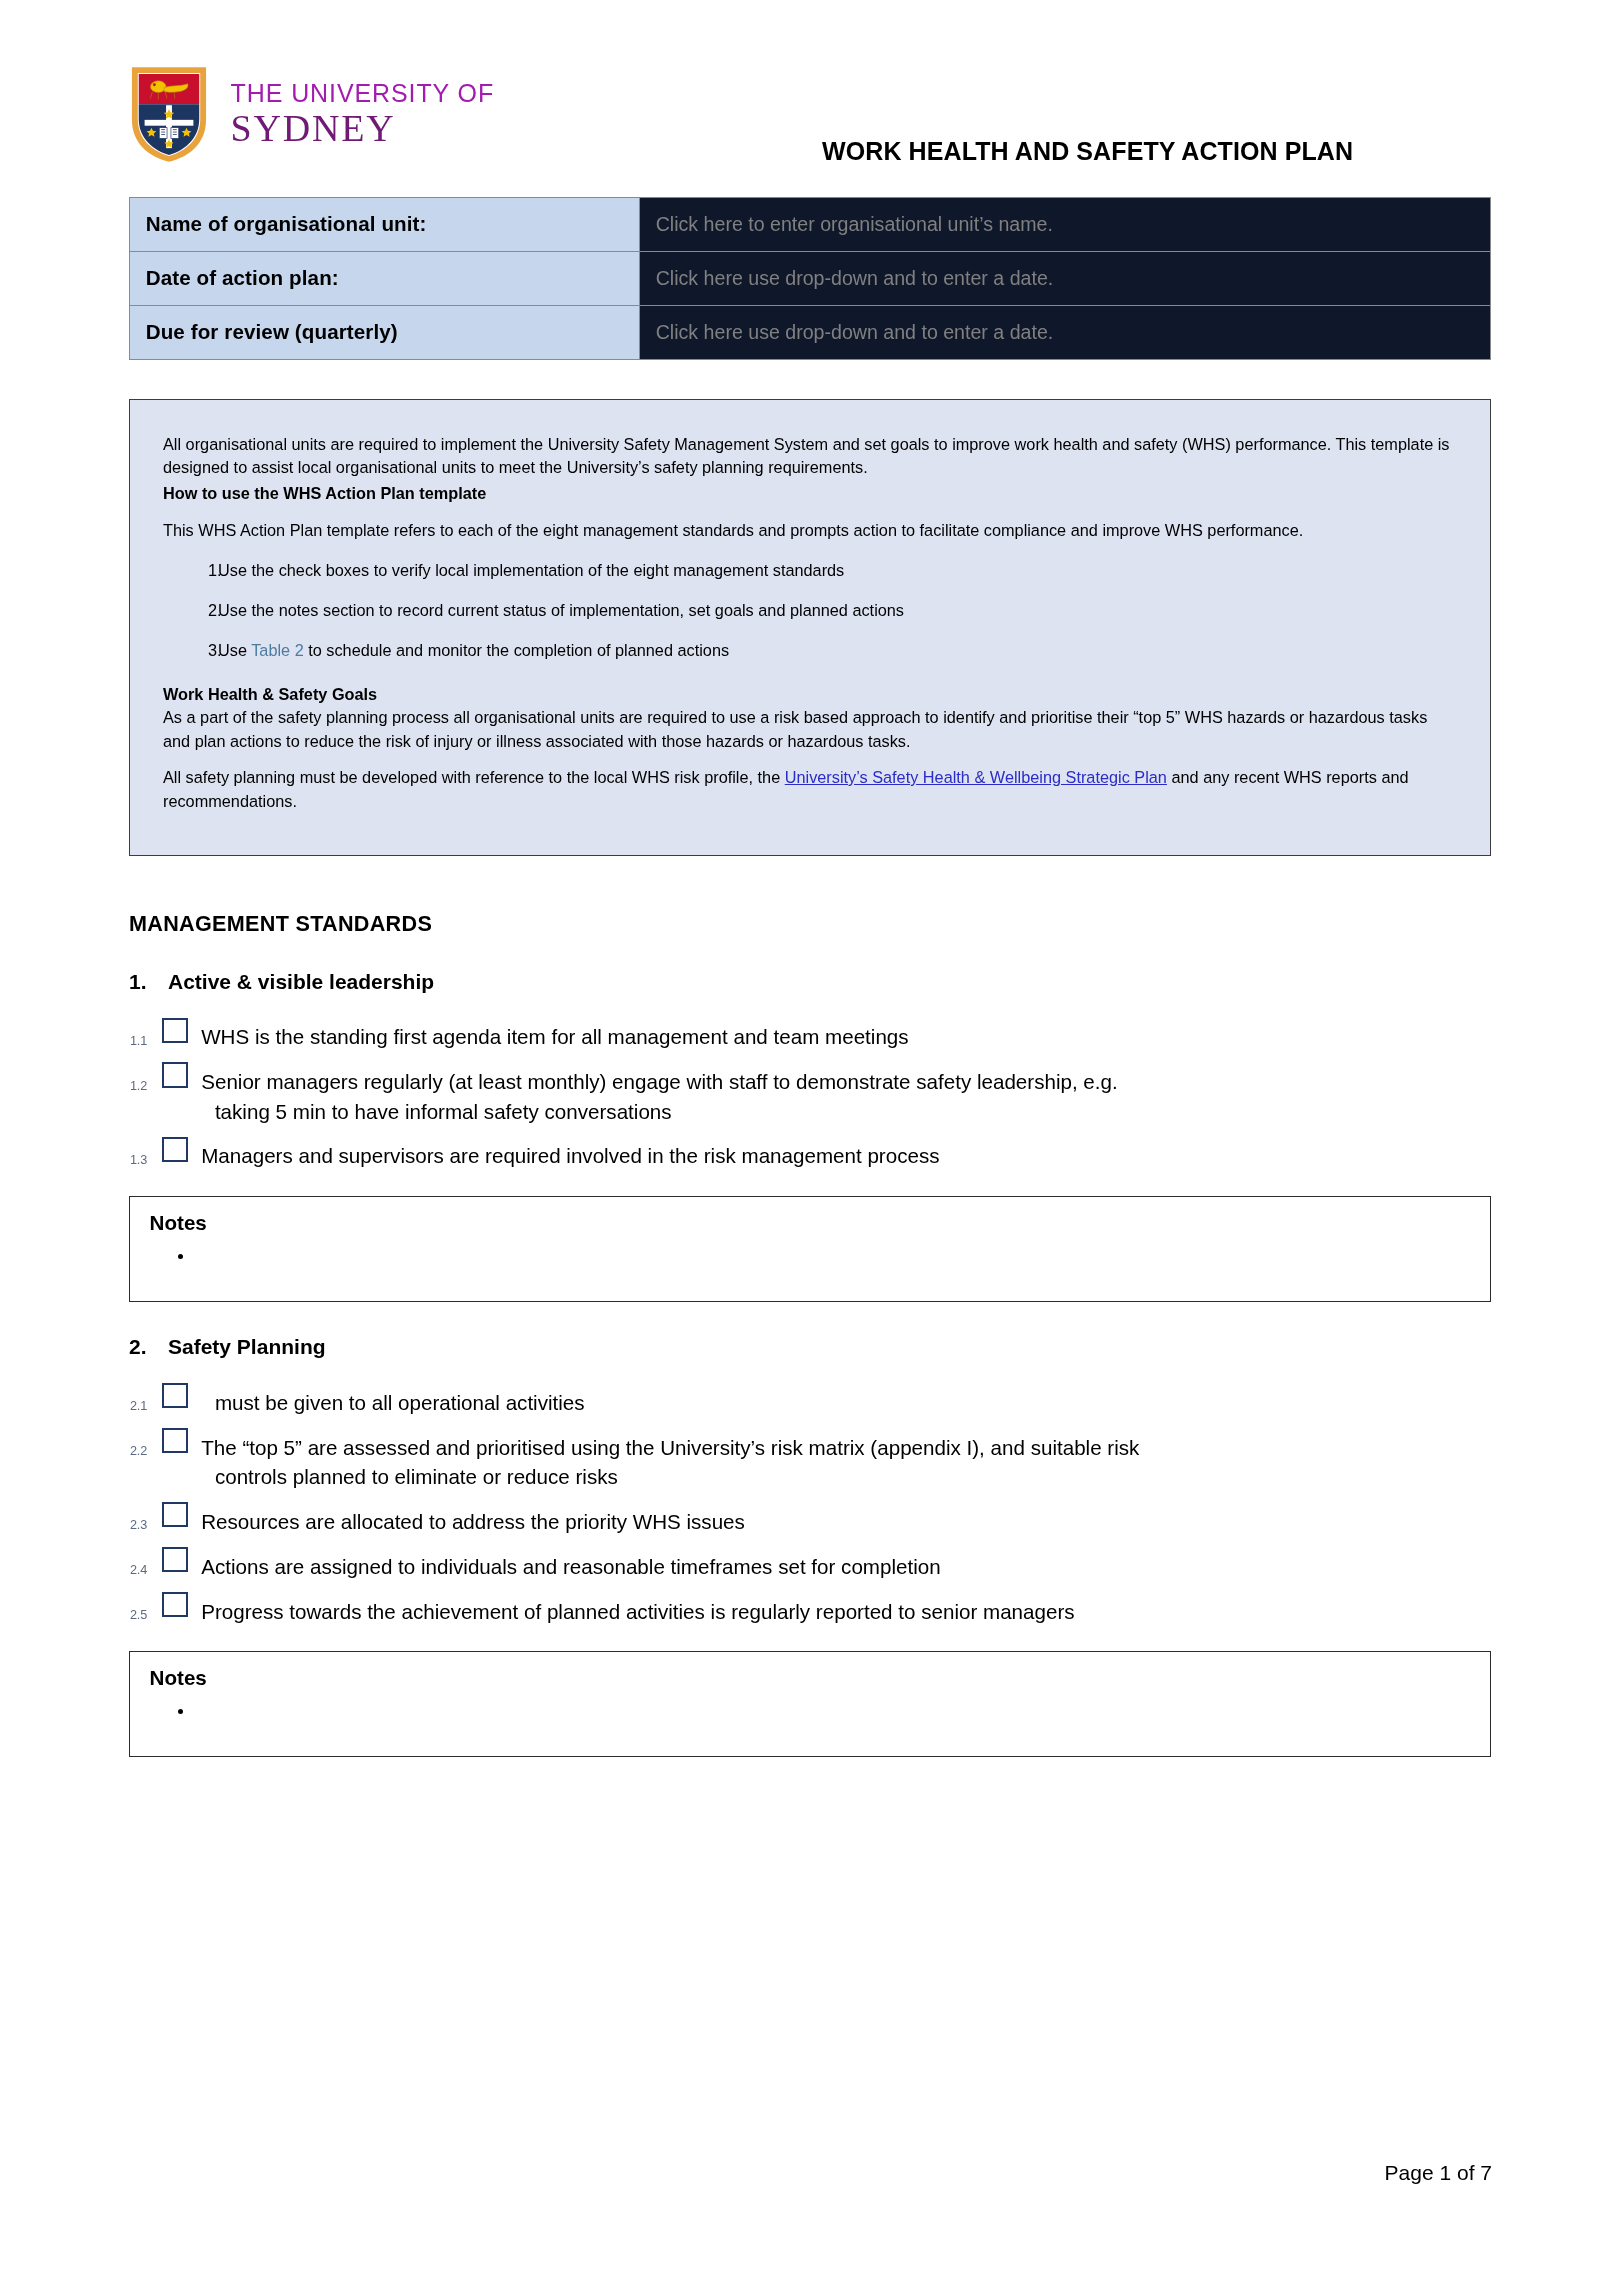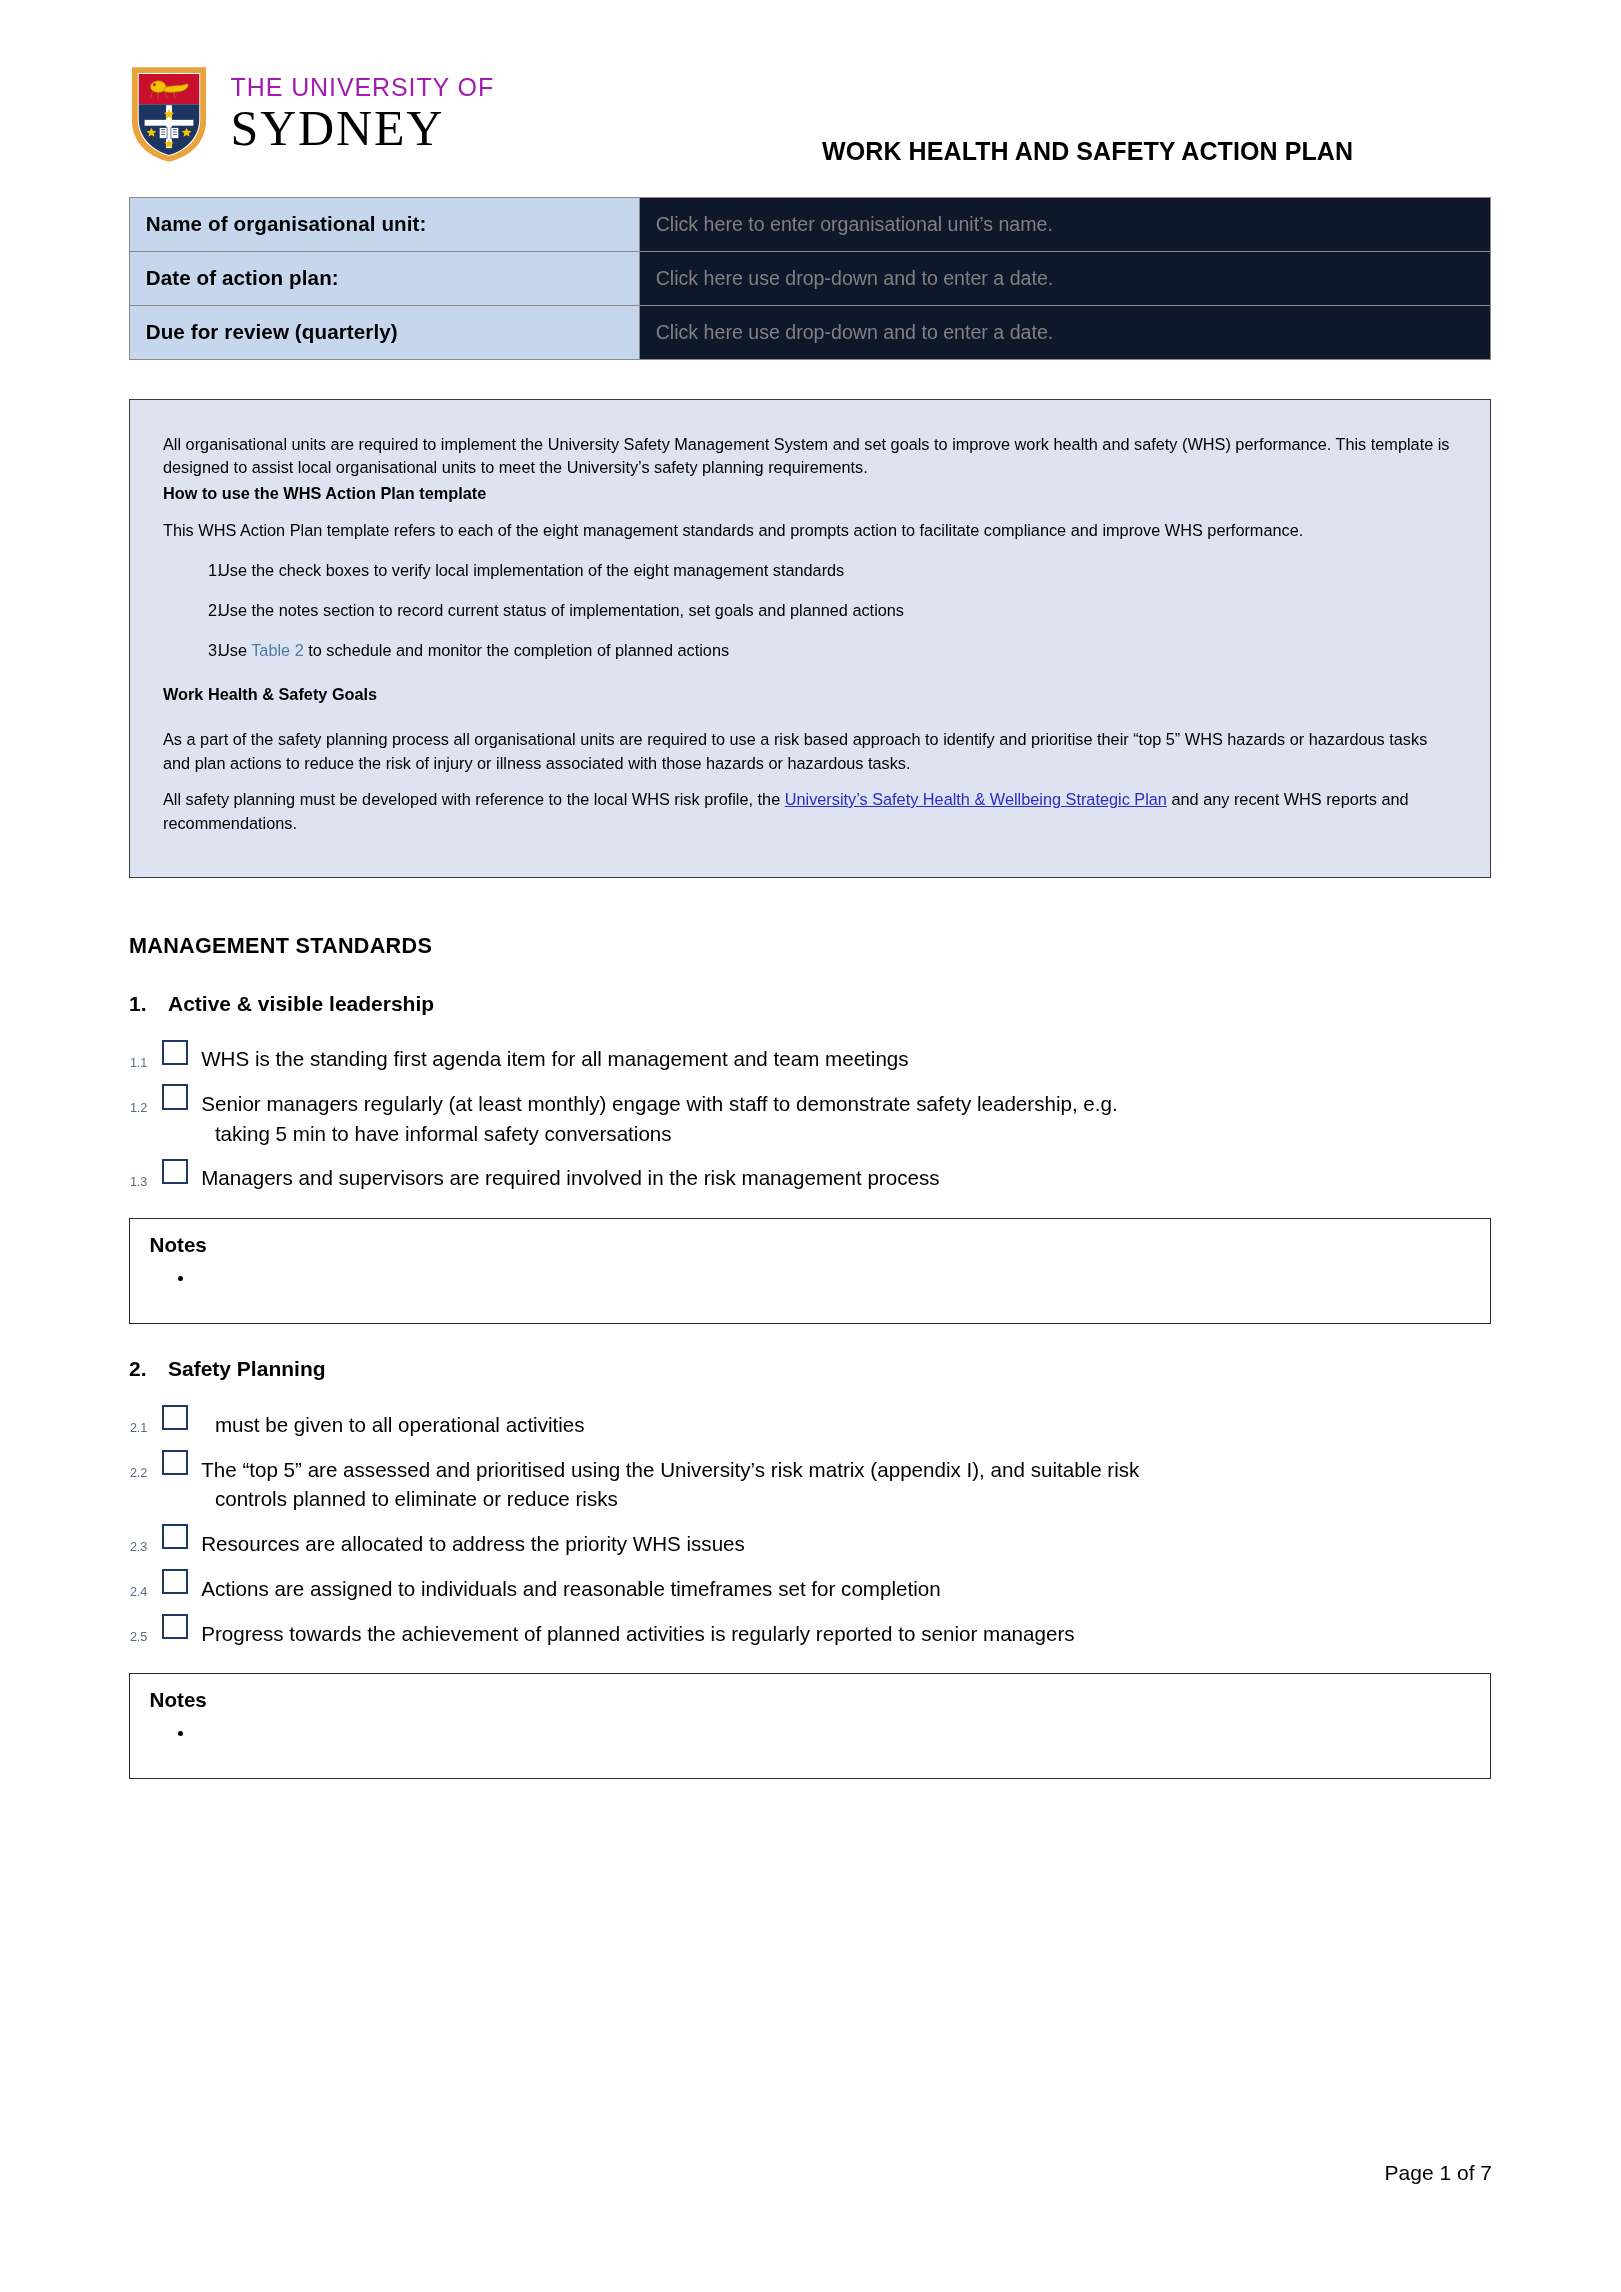--- a/index.html
+++ b/index.html
@@ -39,23 +39,23 @@
   .wordmark { display: flex; flex-direction: column; line-height: 1; }
   .wm-top {
     font-family: Liberation Sans, sans-serif;
     font-size: 25px;
     letter-spacing: 0.9px;
     color: #a21caf;
     margin-bottom: 3.9px;
   }
   .wm-main {
     font-family: "Liberation Serif", serif;
-    font-size: 50px;
+    font-size: 38px;
     letter-spacing: 1.8px;
-    color: #000000;
+    color: #701a75;
     line-height: 0.96;
   }
   .doc-title {
     position: absolute;
     left: 693px;
     top: 80px;
     font-size: 25px;
     font-weight: bold;
     letter-spacing: 0.1px;
     white-space: nowrap;
@@ -93,21 +93,21 @@
     width: 1362px;
     background: #dde3f1;
     border: 1px solid #3c3c3c;
     padding: 33px 35px 29px 33px;
     font-size: 16.3px;
     line-height: 1.45;
   }
   .intro-box p { margin: 0 0 12.7px 0; }
   .intro-box p.tight { margin-bottom: 2px; }
   .intro-box p.head { font-weight: bold; margin: 0 0 13.7px 0; }
-  .intro-box p.head-goals { font-weight: bold; margin: 0 0 22px 0; }
+  .intro-box p.head-goals { font-weight: bold; margin: 0 0 0 0; }
   .olist {
     margin: 15.7px 0 19.6px 0;
     padding: 0;
     list-style: none;
   }
   .olist li {
     display: flex;
     margin-bottom: 16.7px;
     font-size: 16.3px;
   }

